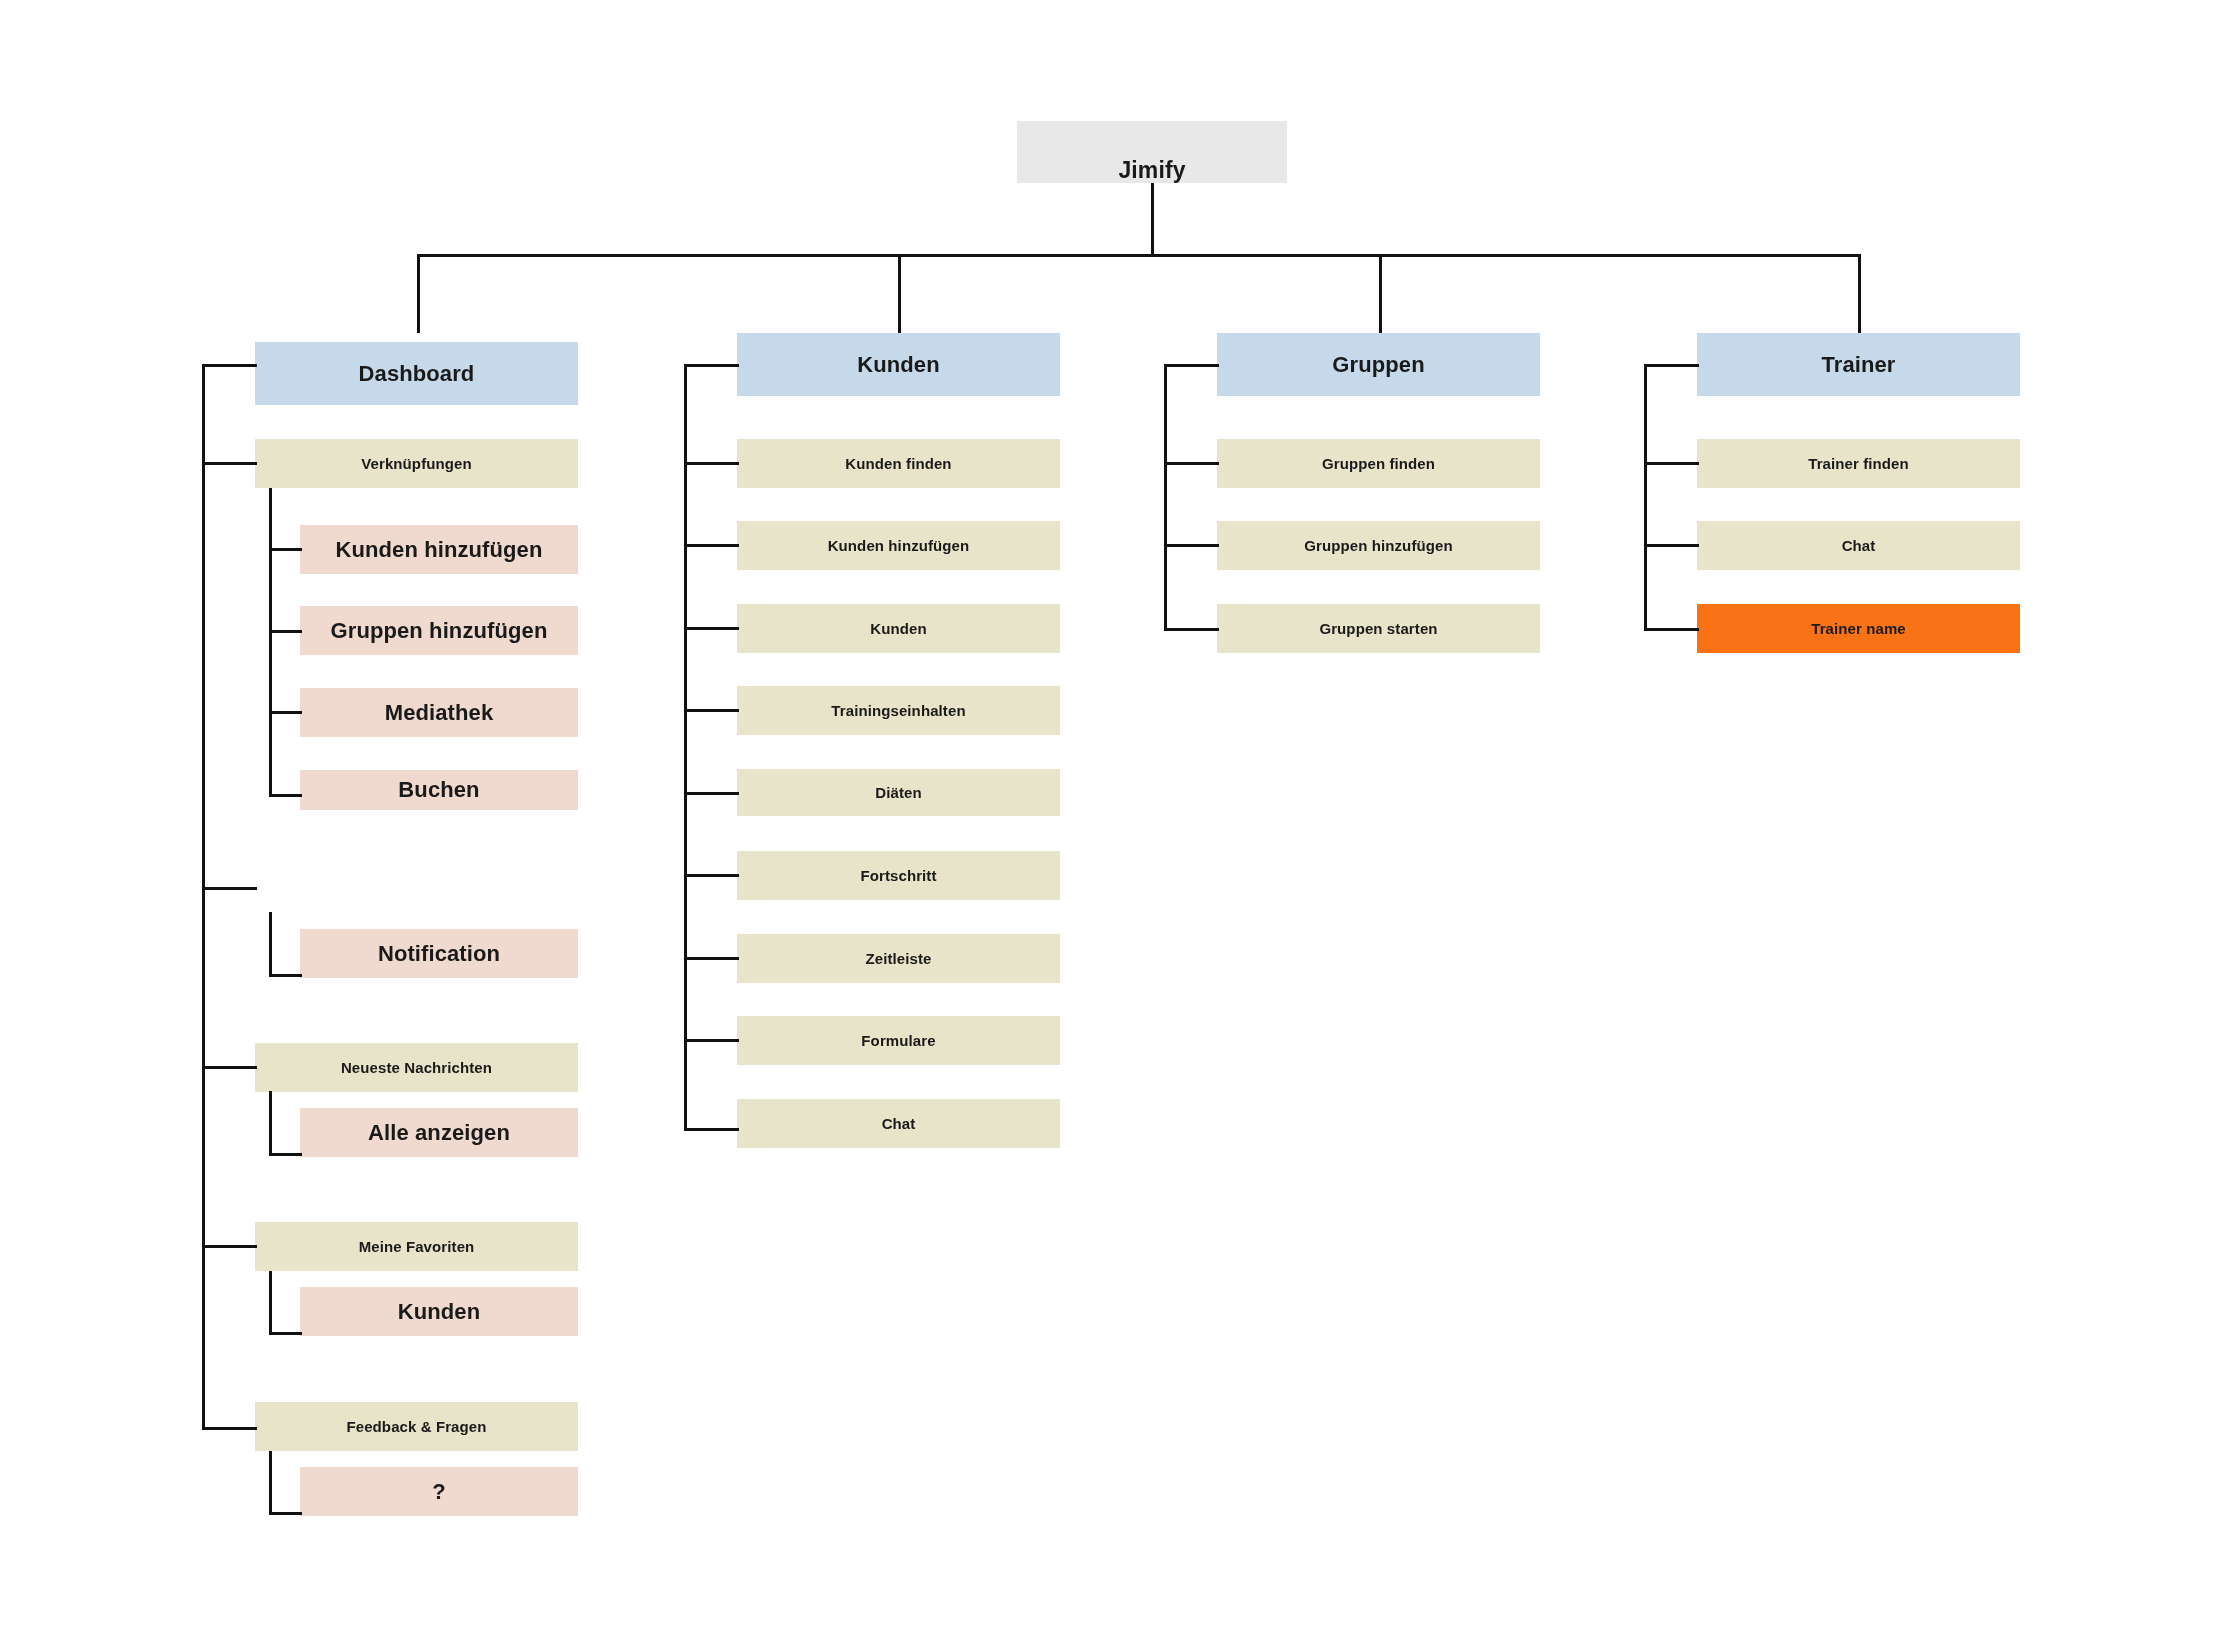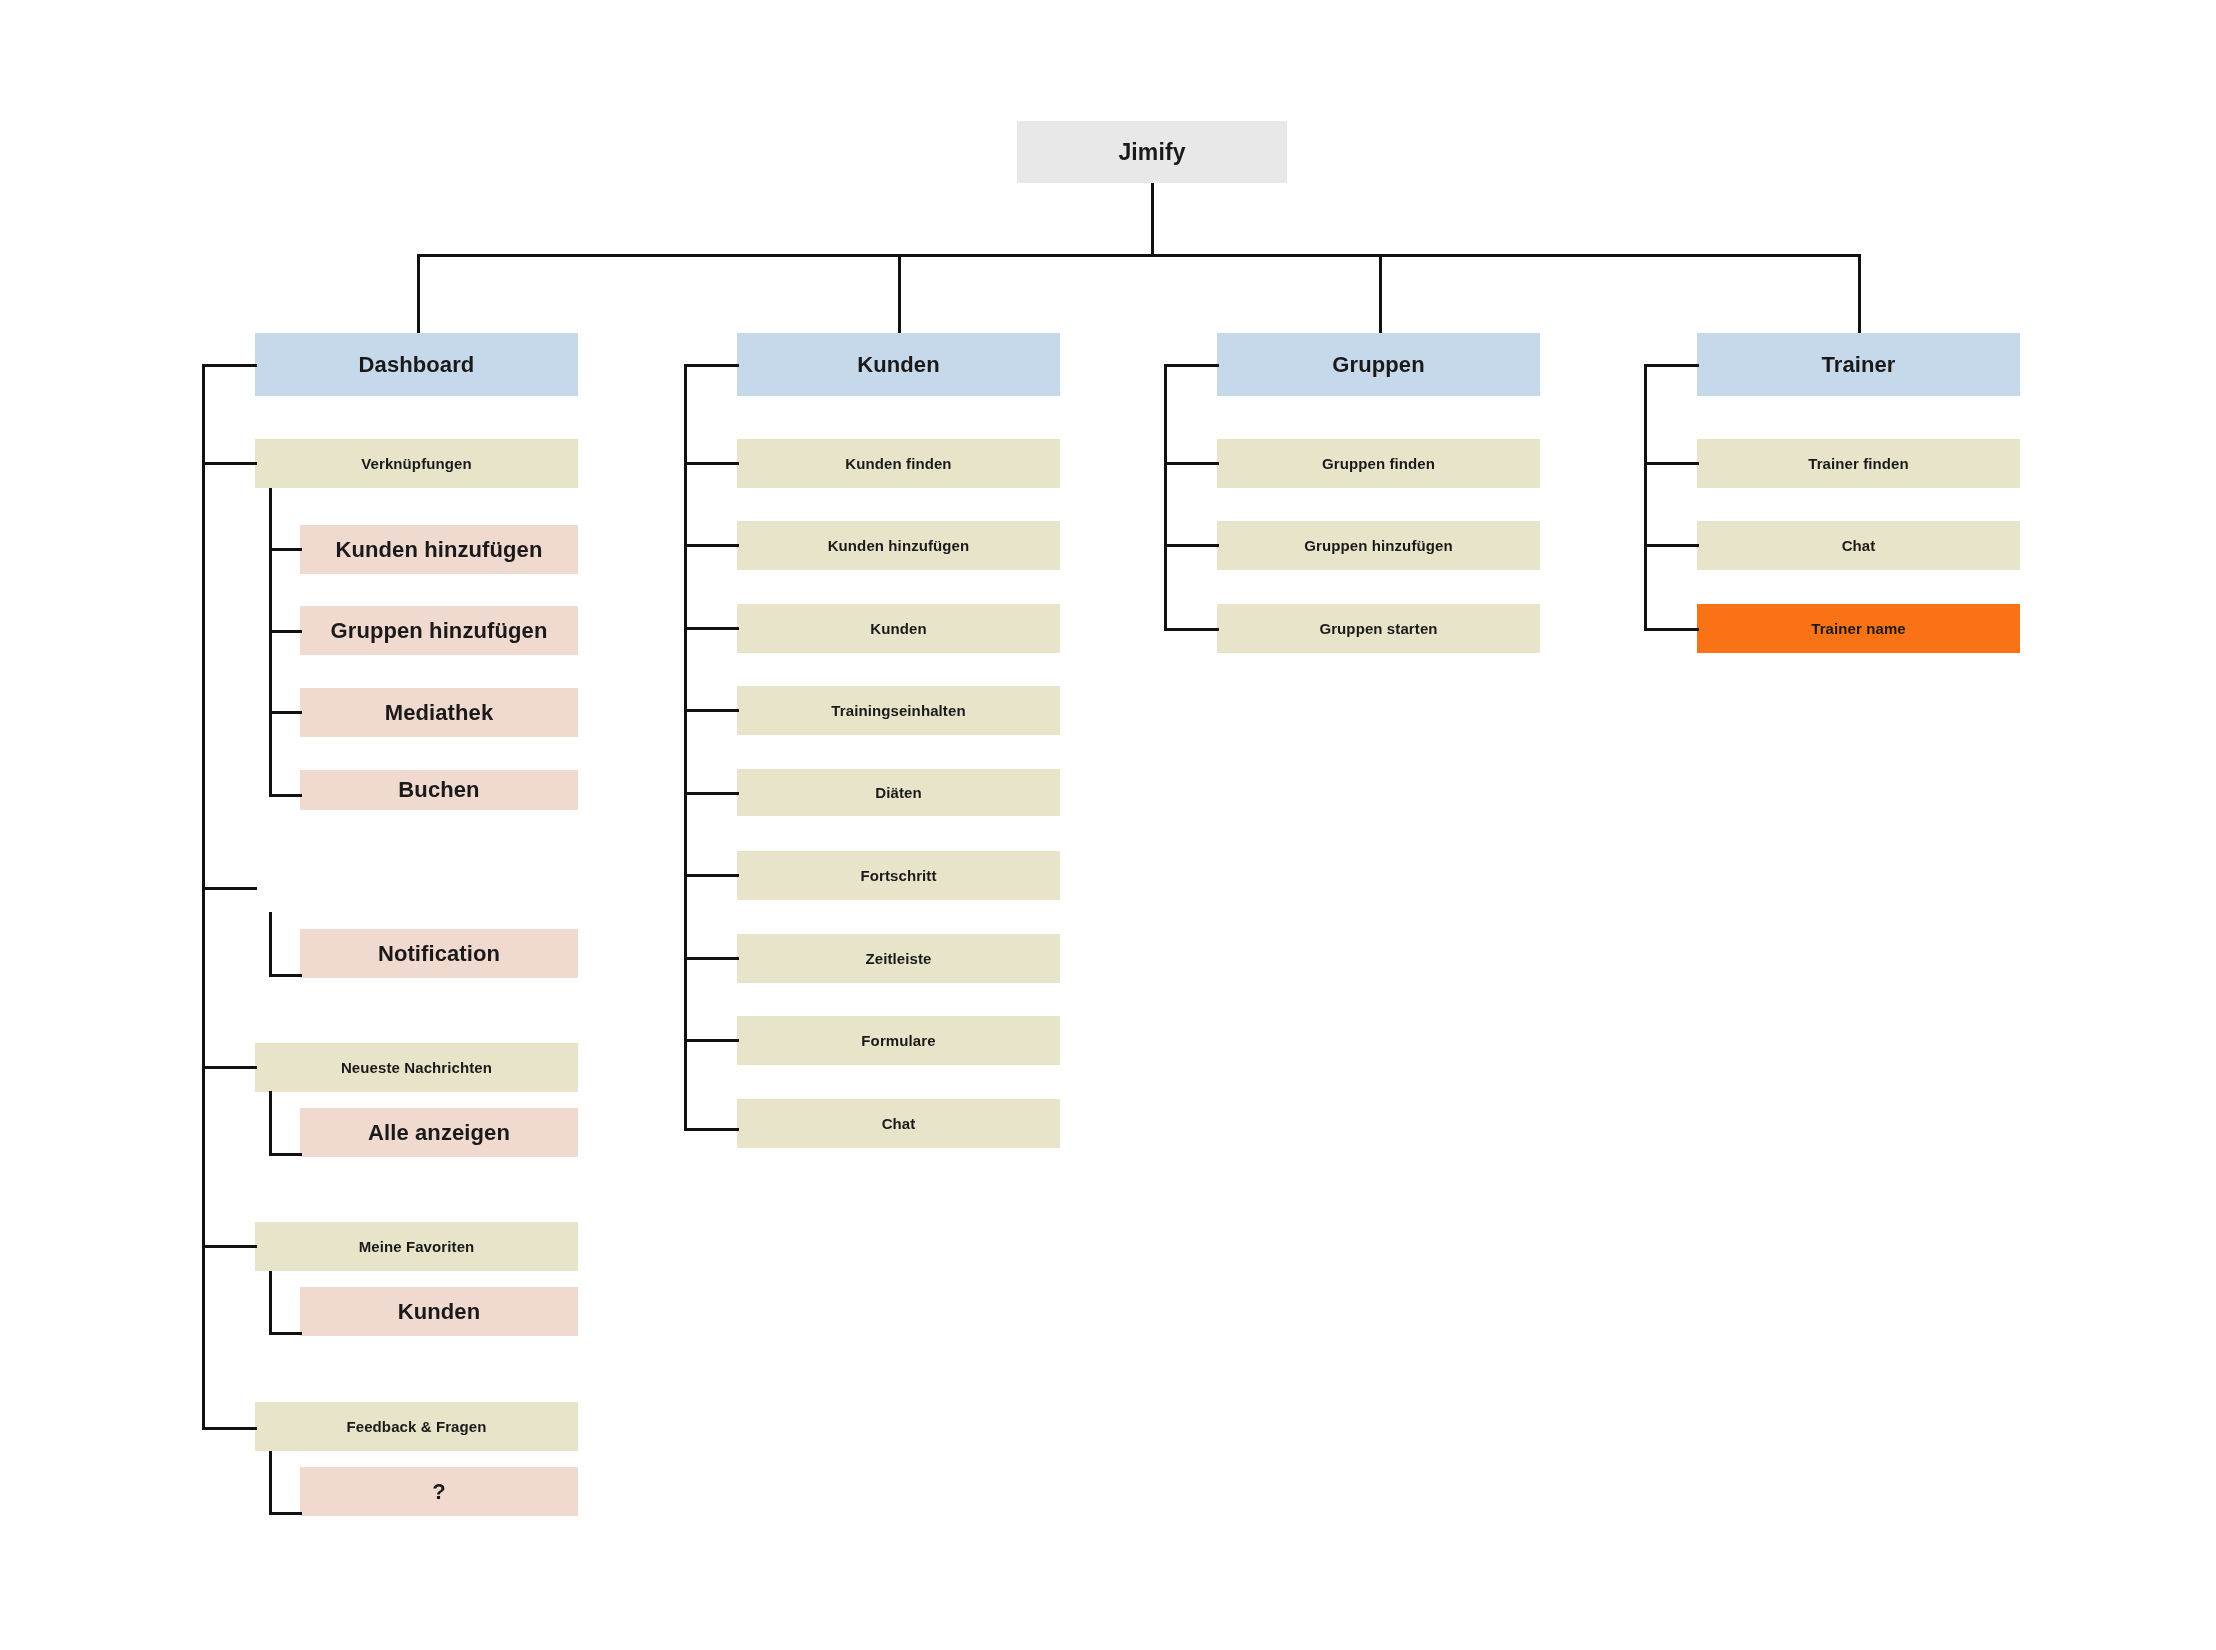--- a/index.html
+++ b/index.html
@@ -55,34 +55,34 @@
     background: #111111;
   }
   .ln.v { width: 2.7px; }
   .ln.h { height: 2.7px; }
 </style>
 </head>
 <body style="background: rgb(255, 255, 255);">
 
 <div id="canvas" style="background: rgb(255, 255, 255);">
 
-  <div class="node root" style="left: 1017px; top: 121px; width: 270px; height: 62px; background: rgb(232, 232, 232); color: rgb(26, 26, 26);">
+  <div class="node root" style="left: 1017px; top: 121px; width: 270px; height: 62px; background: rgb(232, 232, 232); color: rgb(26, 26, 26); align-items: flex-end;">
     <span>Jimify</span>
   </div>
 
   <div class="ln v" style="left: 1151px; top: 183px; height: 74px; background: rgb(17, 17, 17);"></div>
 
   <div class="ln h" style="left: 417px; top: 254px; width: 1443px; background: rgb(17, 17, 17);"></div>
 
   <div class="ln v" style="left: 417px; top: 254px; height: 79px; background: rgb(17, 17, 17);"></div>
   <div class="ln v" style="left: 898px; top: 254px; height: 79px; background: rgb(17, 17, 17);"></div>
   <div class="ln v" style="left: 1379px; top: 254px; height: 79px; background: rgb(17, 17, 17);"></div>
   <div class="ln v" style="left: 1858px; top: 254px; height: 79px; background: rgb(17, 17, 17);"></div>
 
-  <div class="node lvl1" style="left: 255px; top: 333px; width: 323px; height: 63px; background: rgb(198, 217, 234); color: rgb(26, 26, 26);">
+  <div class="node lvl1" style="left: 255px; top: 342px; width: 323px; height: 63px; background: rgb(198, 217, 234); color: rgb(26, 26, 26);">
     <span>Dashboard</span>
   </div>
 
   <div class="ln v" style="left: 202px; top: 364px; height: 1065px; background: rgb(17, 17, 17);"></div>
   <div class="ln h" style="left: 202px; top: 364px; width: 55px; background: rgb(17, 17, 17);"></div>
 
   <div class="node lvl2" style="left: 255px; top: 439px; width: 323px; height: 49px; background: rgb(232, 228, 201); color: rgb(26, 26, 26);">
     <span>Verknüpfungen</span>
   </div>
   <div class="ln h" style="left: 202px; top: 462px; width: 55px; background: rgb(17, 17, 17);"></div>

